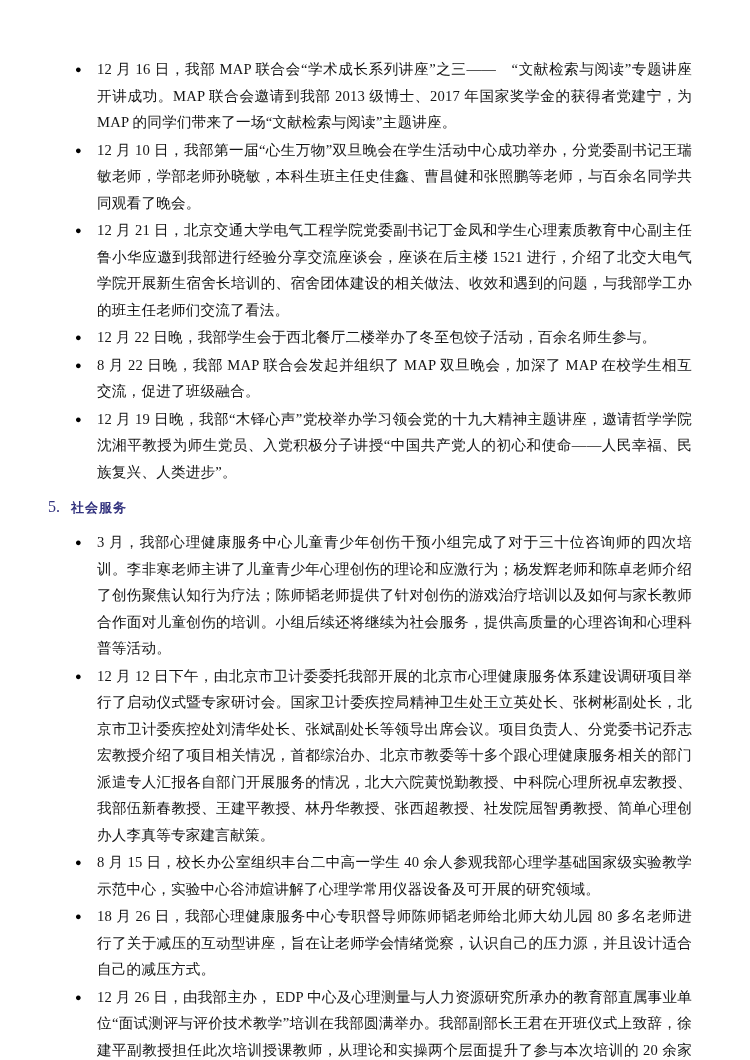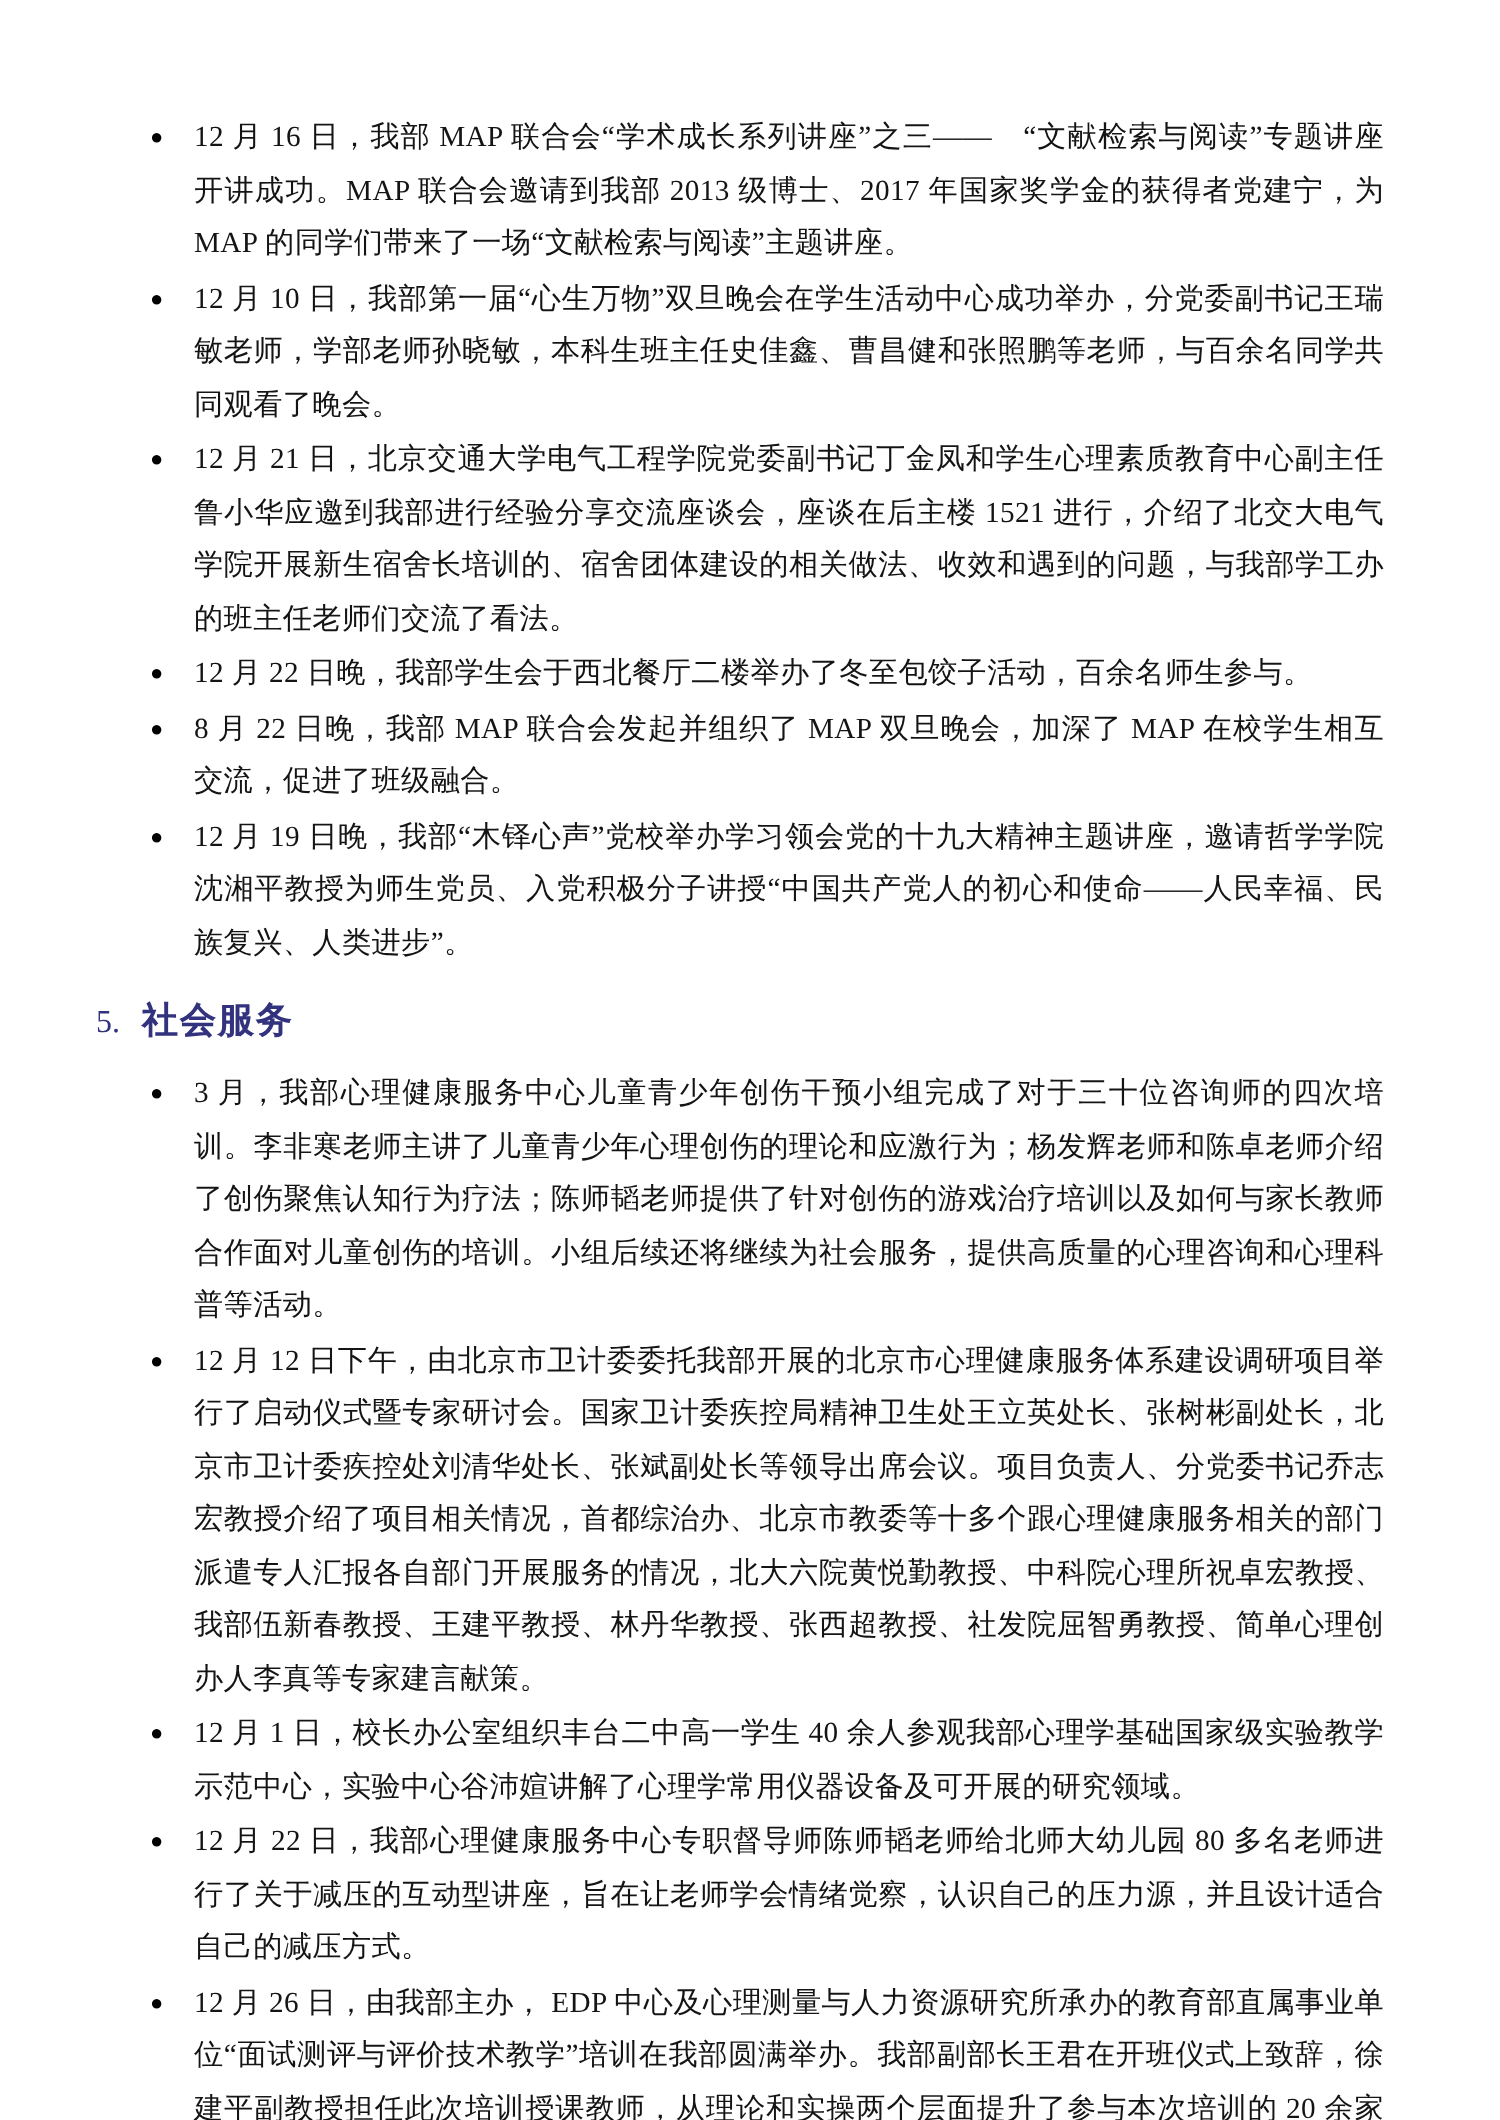--- a/index.html
+++ b/index.html
@@ -42,21 +42,21 @@
     margin: 13px 0 12px 0;
     font-weight: normal;
   }
   .sec-num {
     font-family: "Liberation Serif", "DejaVu Serif", serif;
     font-size: 16px;
     margin-right: 11px;
   }
   .sec-title {
     font-family: Liberation Serif, serif;
-    font-size: 18px;
+    font-size: 13px;
     font-weight: bold;
     letter-spacing: 1px;
   }
 </style>
 </head>
 <body>
 
 <div class="page">
 
   <div class="bullet-list">
@@ -95,25 +95,25 @@
       <div class="bullet-item">
         <span class="bullet-marker">●</span>
         <span class="bullet-text">3 月，我部心理健康服务中心儿童青少年创伤干预小组完成了对于三十位咨询师的四次培训。李非寒老师主讲了儿童青少年心理创伤的理论和应激行为；杨发辉老师和陈卓老师介绍了创伤聚焦认知行为疗法；陈师韬老师提供了针对创伤的游戏治疗培训以及如何与家长教师合作面对儿童创伤的培训。小组后续还将继续为社会服务，提供高质量的心理咨询和心理科普等活动。</span>
       </div>
       <div class="bullet-item">
         <span class="bullet-marker">●</span>
         <span class="bullet-text">12 月 12 日下午，由北京市卫计委委托我部开展的北京市心理健康服务体系建设调研项目举行了启动仪式暨专家研讨会。国家卫计委疾控局精神卫生处王立英处长、张树彬副处长，北京市卫计委疾控处刘清华处长、张斌副处长等领导出席会议。项目负责人、分党委书记乔志宏教授介绍了项目相关情况，首都综治办、北京市教委等十多个跟心理健康服务相关的部门派遣专人汇报各自部门开展服务的情况，北大六院黄悦勤教授、中科院心理所祝卓宏教授、我部伍新春教授、王建平教授、林丹华教授、张西超教授、社发院屈智勇教授、简单心理创办人李真等专家建言献策。</span>
       </div>
       <div class="bullet-item">
         <span class="bullet-marker">●</span>
-        <span class="bullet-text">12 月 1 日，校长办公室组织丰台二中高一学生 40 余人参观我部心理学基础国家级实验教学示范中心，实验中心谷沛媗讲解了心理学常用仪器设备及可开展的研究领域。</span>
+        <span class="bullet-text">8 月 15 日，校长办公室组织丰台二中高一学生 40 余人参观我部心理学基础国家级实验教学示范中心，实验中心谷沛媗讲解了心理学常用仪器设备及可开展的研究领域。</span>
       </div>
       <div class="bullet-item">
         <span class="bullet-marker">●</span>
-        <span class="bullet-text">12 月 22 日，我部心理健康服务中心专职督导师陈师韬老师给北师大幼儿园 80 多名老师进行了关于减压的互动型讲座，旨在让老师学会情绪觉察，认识自己的压力源，并且设计适合自己的减压方式。</span>
+        <span class="bullet-text">18 月 26 日，我部心理健康服务中心专职督导师陈师韬老师给北师大幼儿园 80 多名老师进行了关于减压的互动型讲座，旨在让老师学会情绪觉察，认识自己的压力源，并且设计适合自己的减压方式。</span>
       </div>
       <div class="bullet-item">
         <span class="bullet-marker">●</span>
         <span class="bullet-text">12 月 26 日，由我部主办， EDP 中心及心理测量与人力资源研究所承办的教育部直属事业单位“面试测评与评价技术教学”培训在我部圆满举办。我部副部长王君在开班仪式上致辞，徐建平副教授担任此次培训授课教师，从理论和实操两个层面提升了参与本次培训的 20 余家教育部直属事业单位学员在人才选拔工作方面的专业水平。</span>
       </div>
     </div>
 
 </div>
 
 </body></html>

